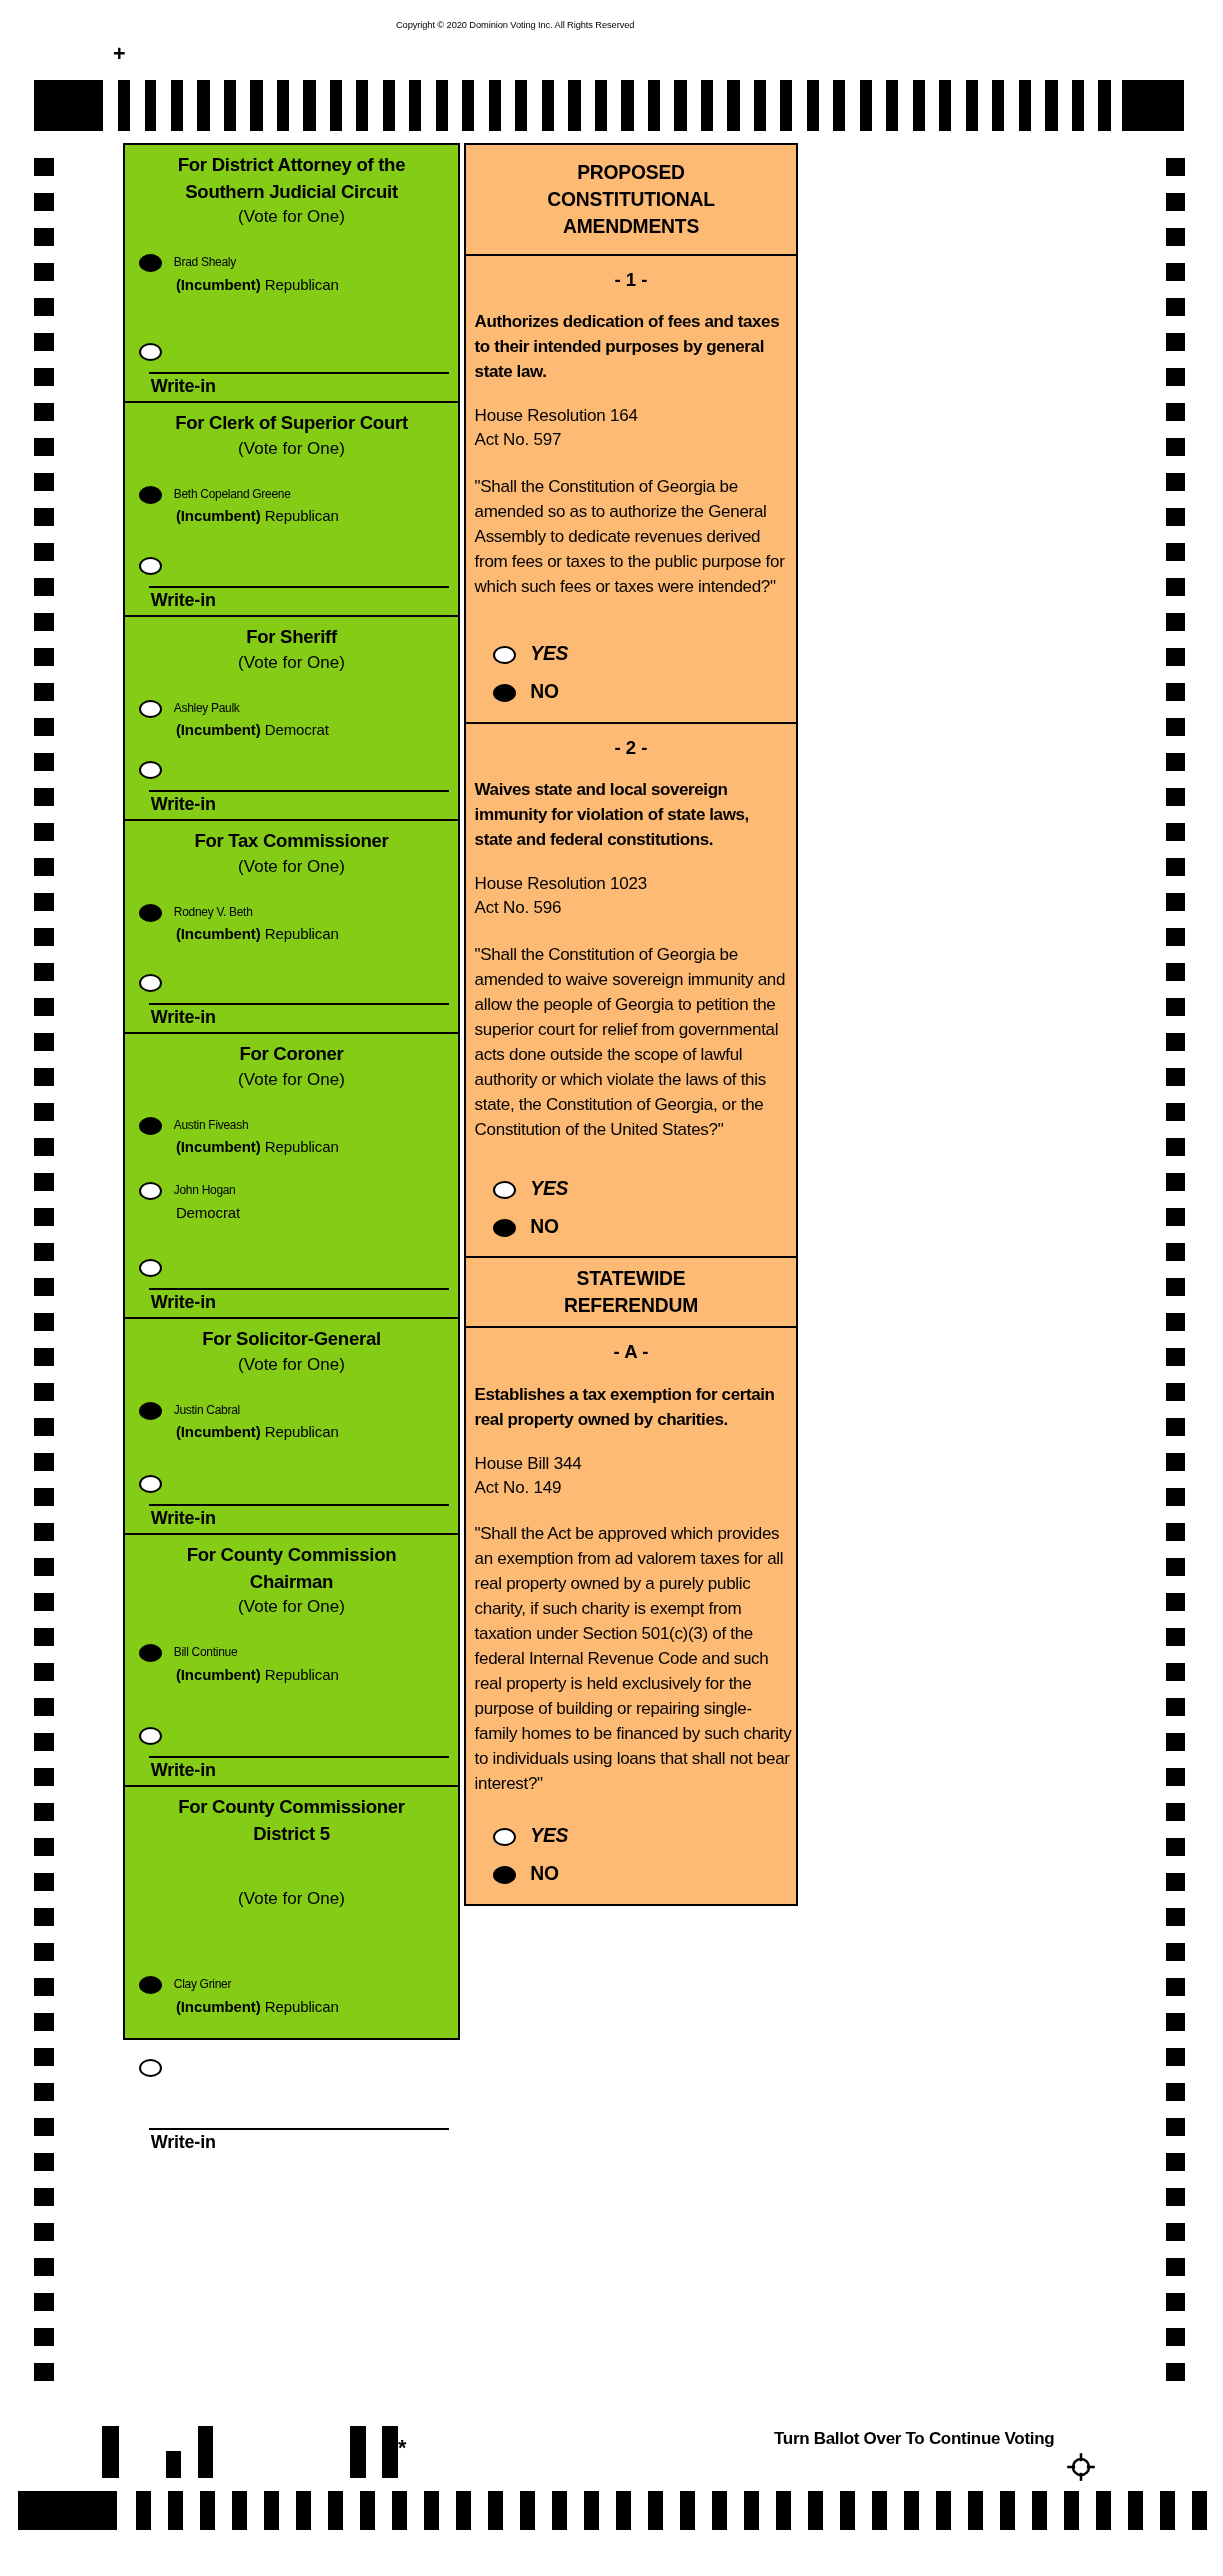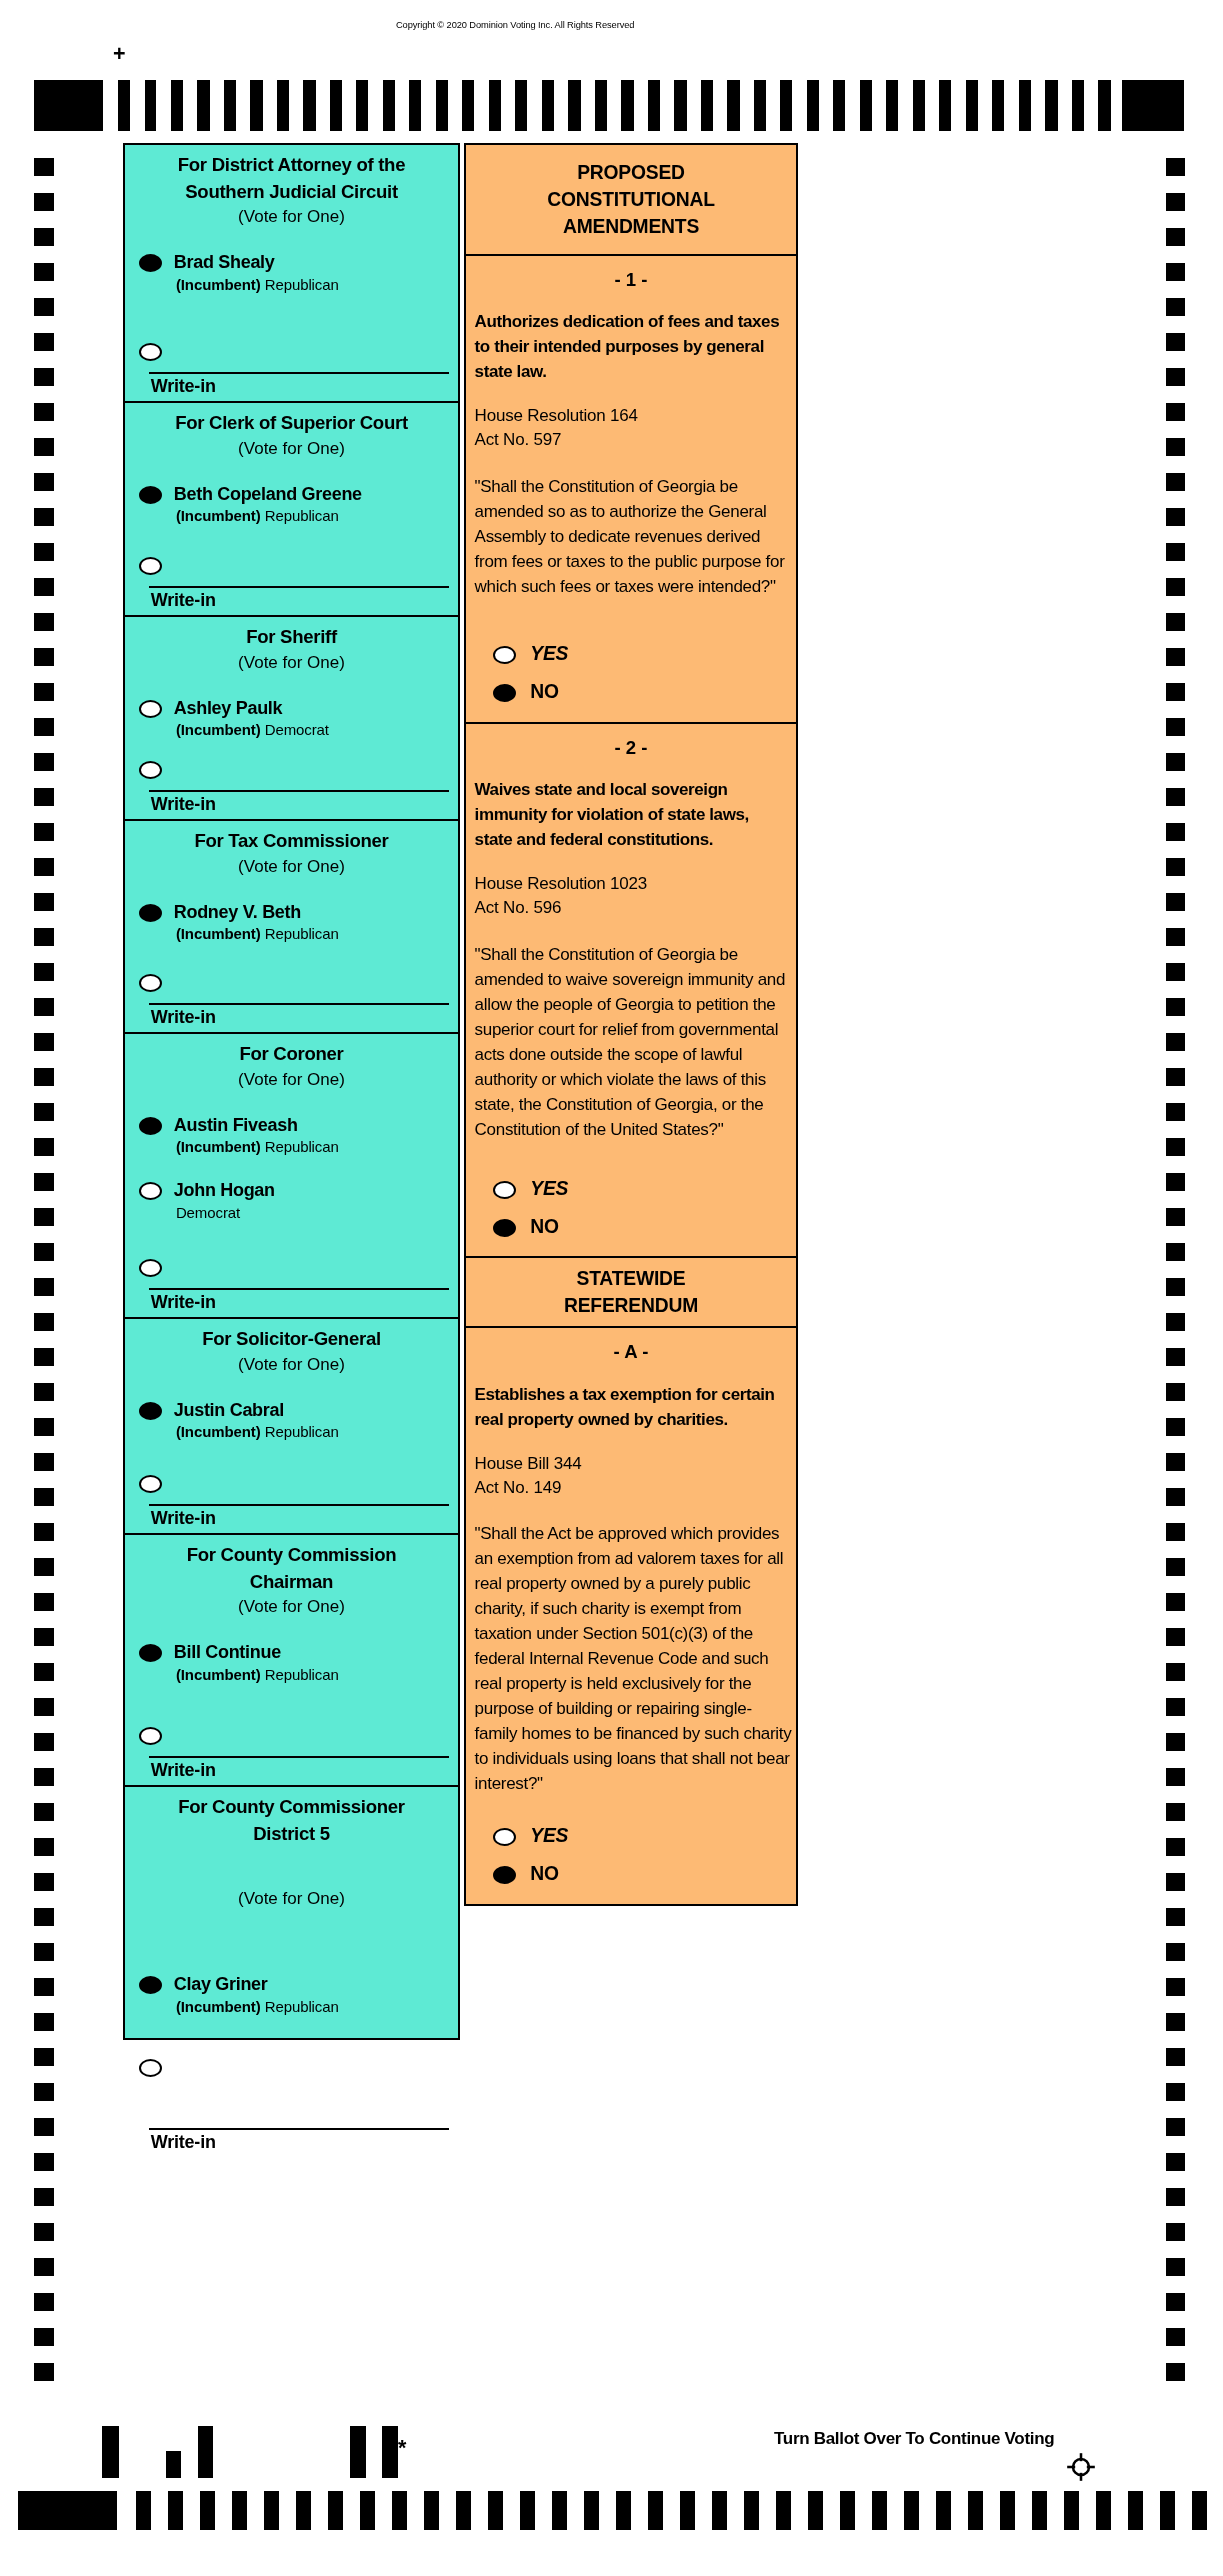--- a/index.html
+++ b/index.html
@@ -26,33 +26,33 @@
 
   
   #copyright { position:absolute; left:396px; top:20px; font-size:9.3px; letter-spacing:-0.1px; }
   #plus-mark { position:absolute; left:113px; top:42px; font-size:21.5px; font-weight:bold; }
   #star-mark { position:absolute; left:398px; top:2436px; font-size:21.5px; font-weight:bold; }
 
   
   #left-col {
     position:absolute; left:123px; top:143px; width:337px; height:1897px;
     border:2.1px solid #000; box-sizing:border-box;
-    display:flex; flex-direction:column; background:#5eead4;
+    display:flex; flex-direction:column; background:#84cc16;
   }
   .race { box-sizing:border-box; border-bottom:2.1px solid #000;
           display:flex; flex-direction:column; padding:7.2px 5.7px 2.9px 5.7px; }
   .race:last-child { border-bottom:none;gap:40px; }
   .race-title { text-align:center; font-weight:bold; font-size:18.6px; line-height:26.5px; letter-spacing:-0.3px; }
   .vote-for   { text-align:center; font-size:17px; line-height:24px; }
   .cand-row   { display:flex; align-items:flex-start; margin:23px 0 0 8.6px; }
   .oval { flex:0 0 auto; width:23px; height:18px; border:2.1px solid #000; border-radius:50%;
           background:#fff; box-sizing:border-box; margin-top:2.1px; }
   .oval.filled { background:#000; }
   .cand-text  { margin-left:11.5px; }
-  .cand-name  { font-weight:bold; font-size:18px; line-height:21.5px; letter-spacing:-0.3px; }
+  .cand-name  { font-weight:normal; font-size:12px; line-height:21.5px; letter-spacing:-0.3px; }
   .cand-party { font-size:15px; line-height:21px; margin-left:2.1px; letter-spacing:-0.1px; }
   .writein-row { margin-top:auto; }
   .writein-footer { margin:11.5px 2.9px 1.4px 18.6px; border-top:2.1px solid #000; padding:1.4px 0 0 1.4px; }
   .writein-label { font-weight:bold; font-size:18px; letter-spacing:-0.2px; }
 
   
   #right-col {
     position:absolute; left:464px; top:143px; width:334px; height:1763px;
     border:2.1px solid #000; box-sizing:border-box;
     display:flex; flex-direction:column; background:#fdba74;

